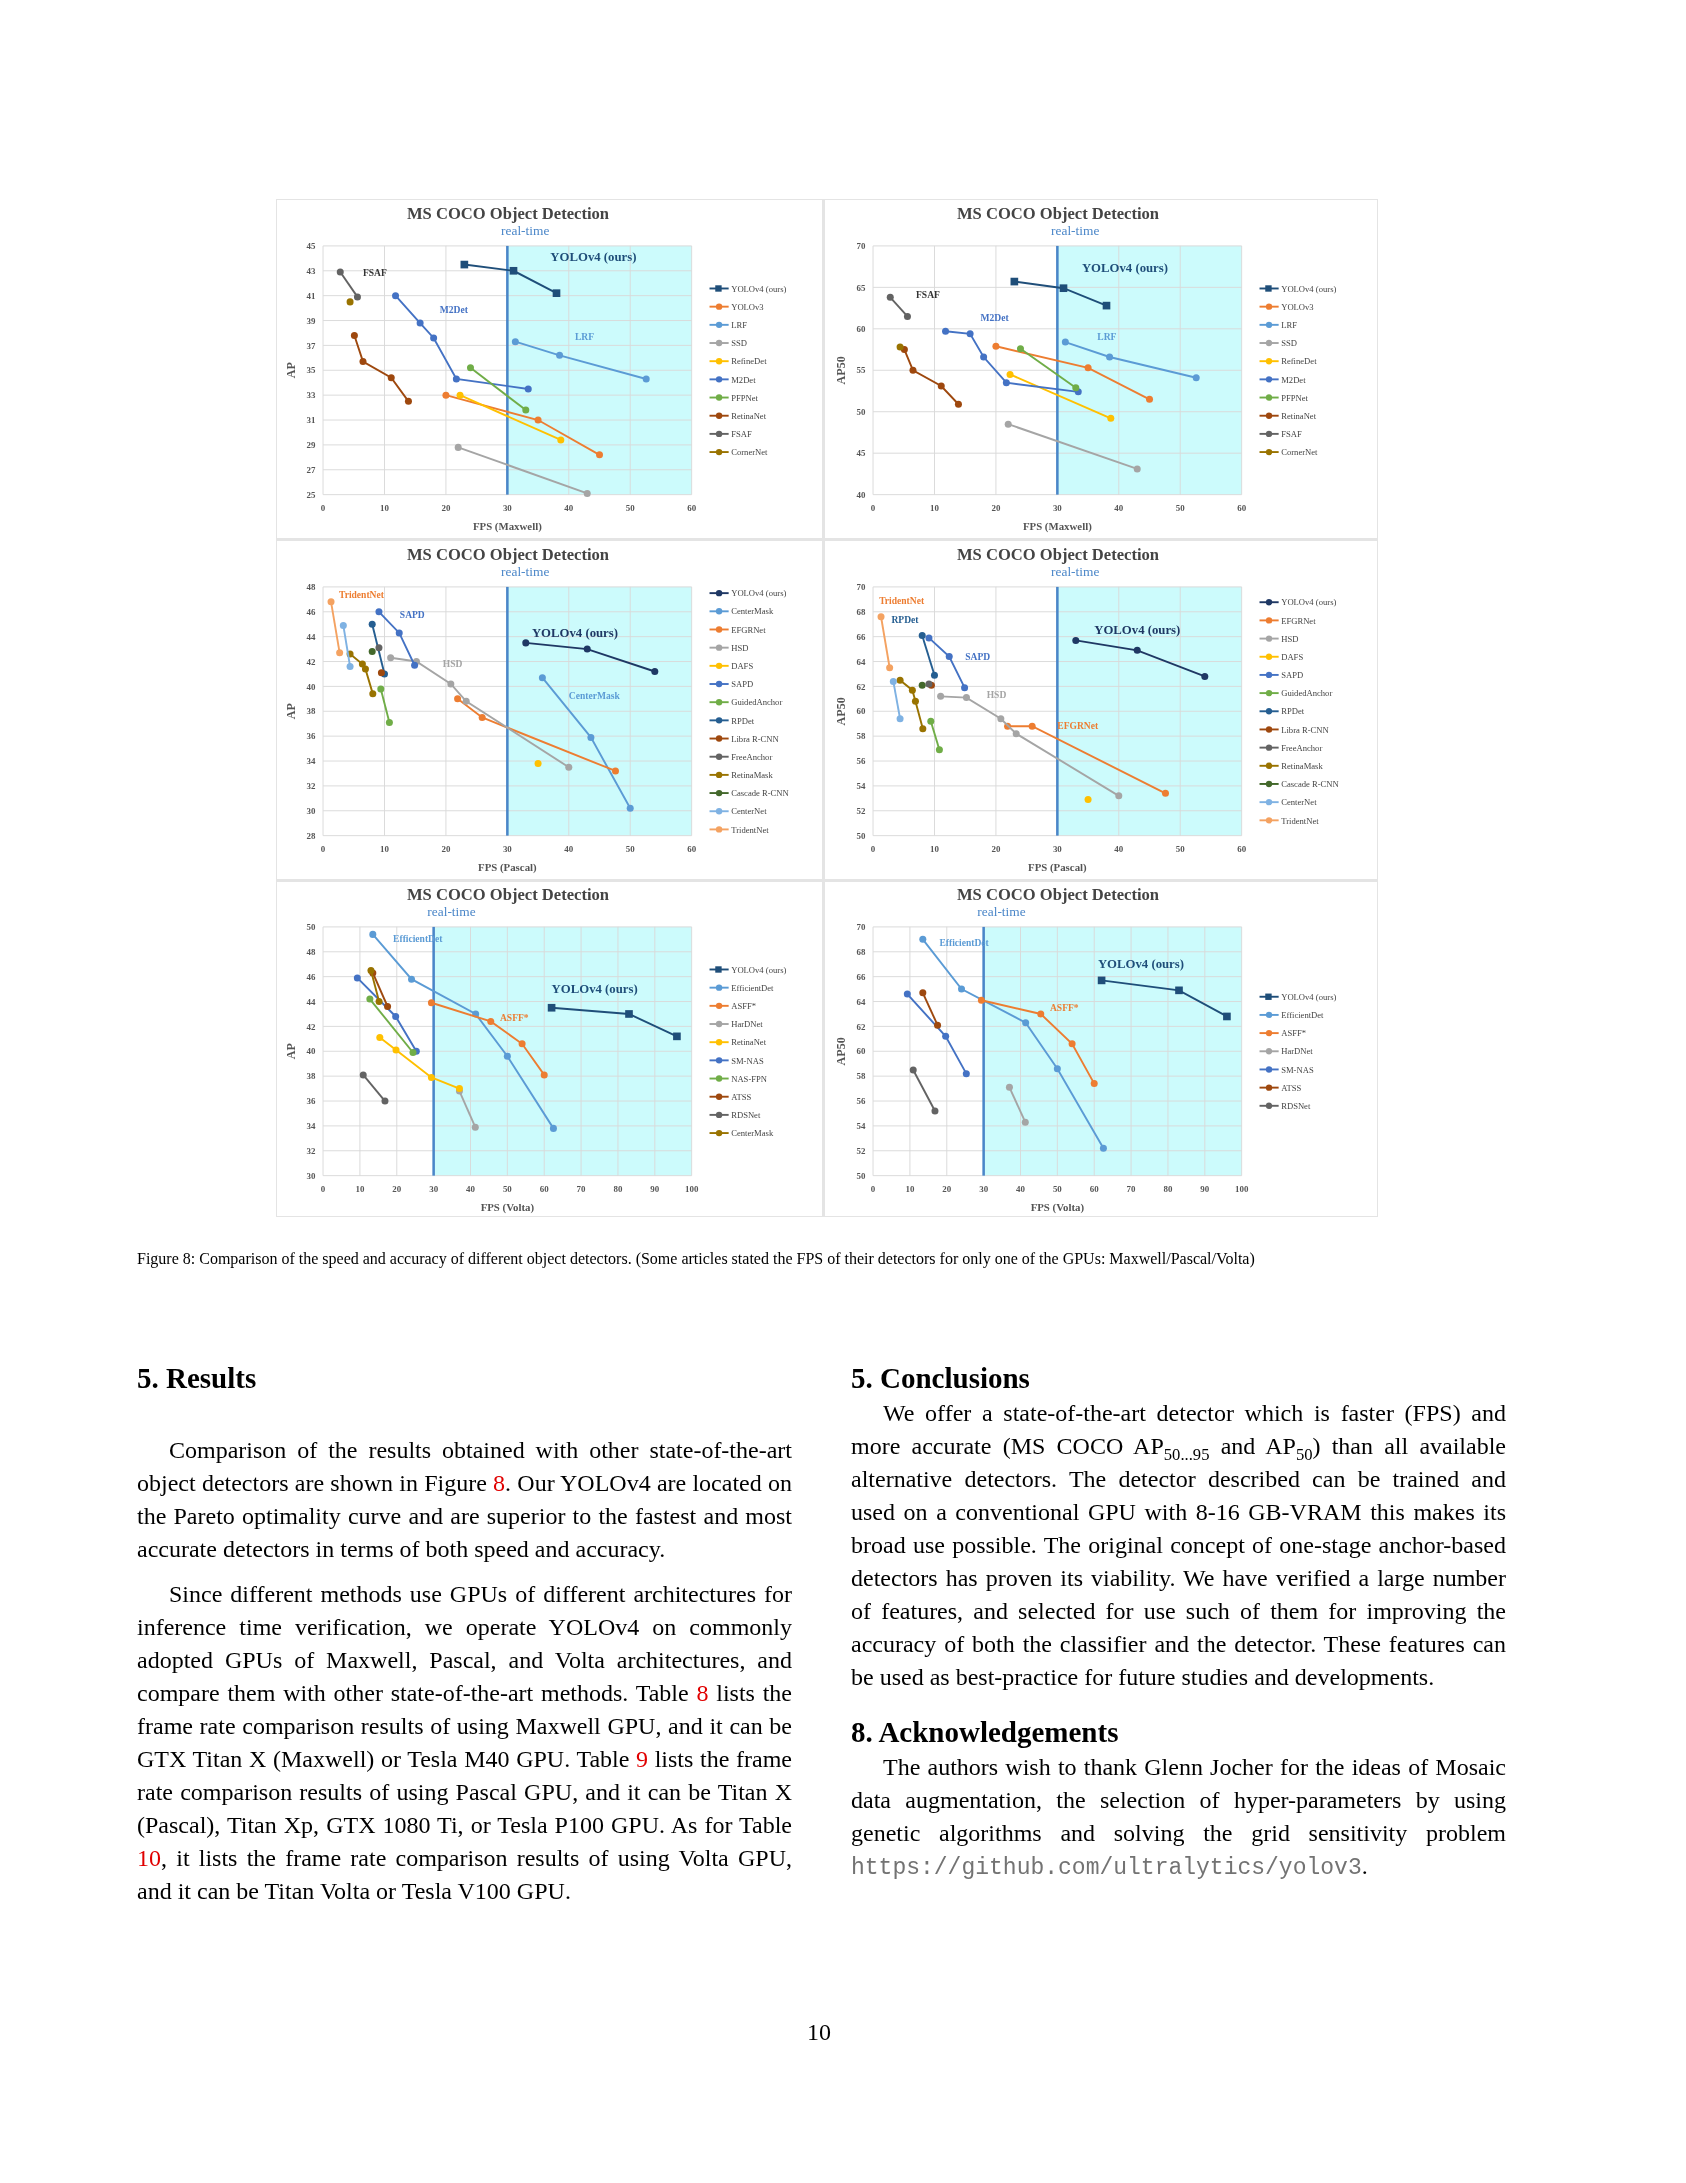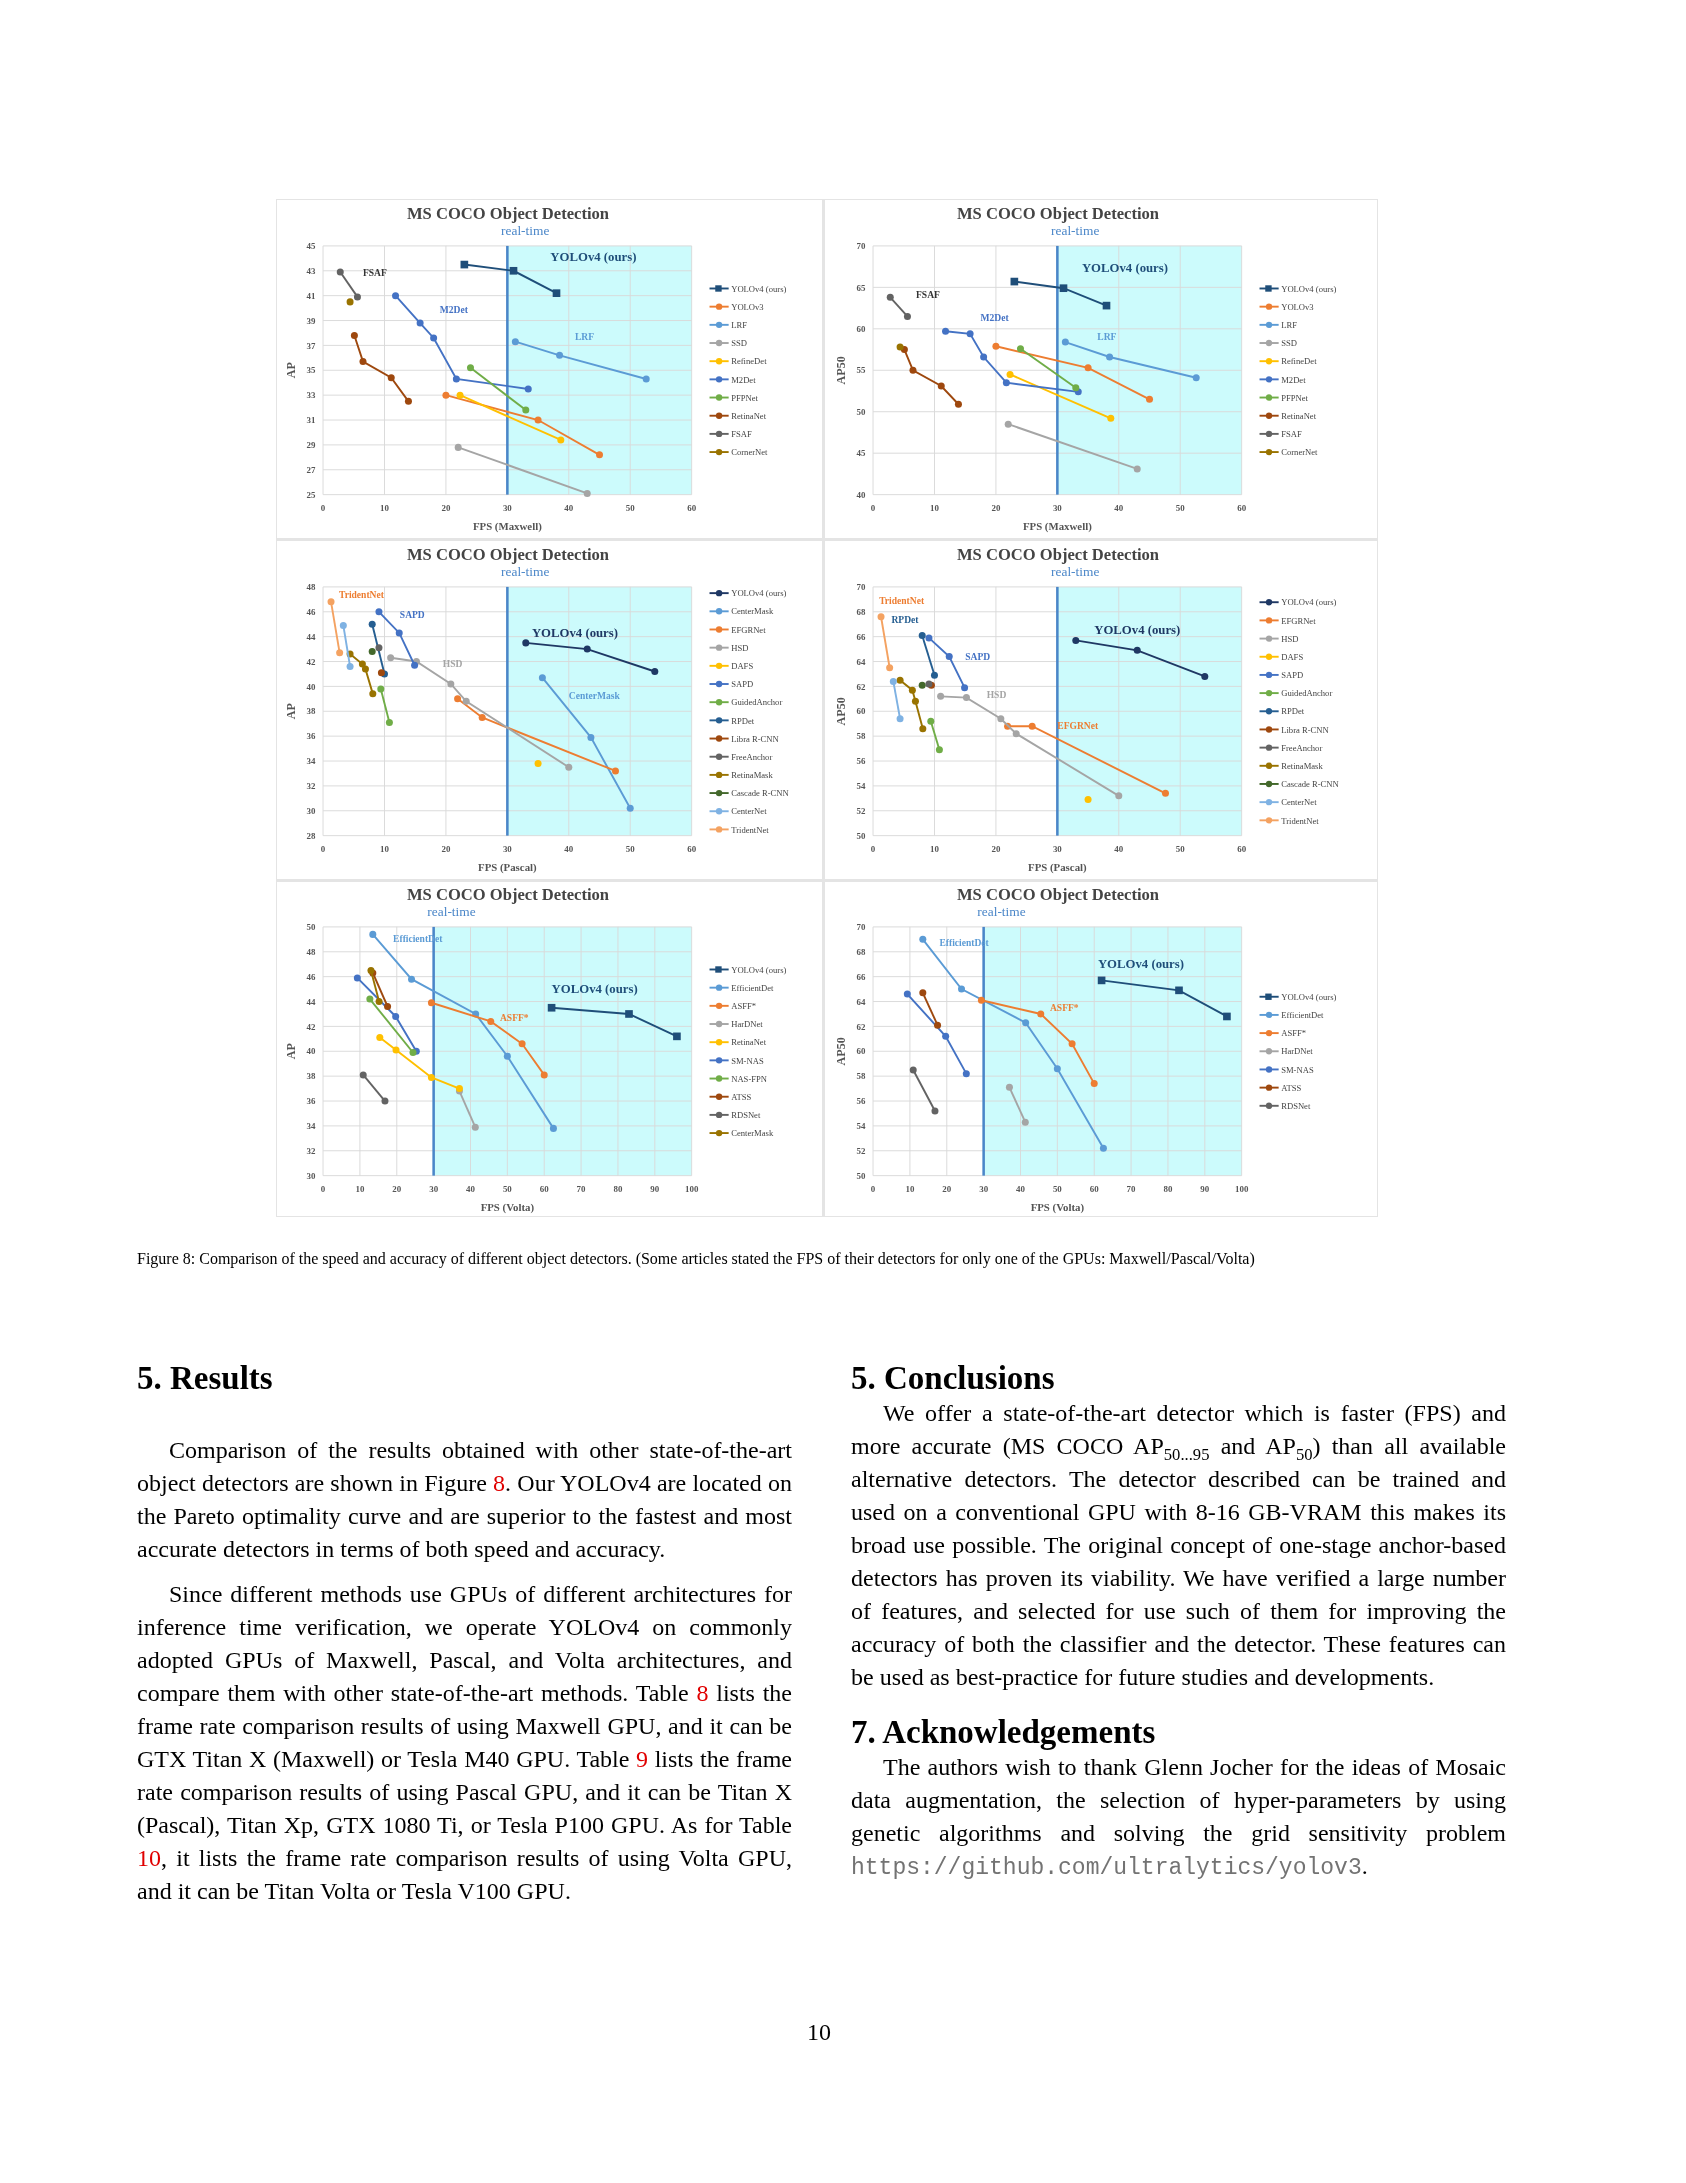--- a/index.html
+++ b/index.html
@@ -7,21 +7,21 @@
   .fig-grid { position: absolute; left: 276px; top: 199px; width: 1102px; height: 1018px; border: 1.9px solid #e4e4e4; box-sizing: border-box; background: #fff; }
   .panel { position: absolute; width: 550px; height: 338px; }
   .panel svg { width: 100%; height: 100%; display: block; }
   .vdiv { position: absolute; left: 545px; top: 0; width: 2.6px; height: 100%; background: #e4e4e4; }
   .hdiv1 { position: absolute; left: 0; top: 338px; width: 100%; height: 2.6px; background: #e4e4e4; }
   .hdiv2 { position: absolute; left: 0; top: 679px; width: 100%; height: 2.6px; background: #e4e4e4; }
   .caption { position: absolute; left: 137px; top: 1242px; width: 1372px; font-size: 16px; line-height: 33px; text-align: justify; }
   .col { position: absolute; width: 655px; font-size: 24px; line-height: 33px; }
   .col-left { left: 137px; top: 1359px; }
   .col-right { left: 851px; top: 1359px; }
-  h2 { font-family: "Liberation Serif", serif; font-weight: bold; font-size: 33px; margin: 0; line-height: 38px; }
+  h2 { font-family: "Liberation Serif", serif; font-weight: bold; font-size: 29px; margin: 0; line-height: 38px; }
   p { margin: 0; text-align: justify; text-indent: 32px; }
   .ref { color: #e00000; }
   .url { color: #737373; font-family: "Liberation Mono", monospace; font-size: 23px; }
   .page-num { position: absolute; left: 807px; top: 2019px; font-size: 24px; }
   sub { font-size: 16.6px; line-height: 0; }
 </style>
 </head>
 <body>
 
 <div class="fig-grid">
@@ -1015,18 +1015,18 @@
   <div style="height:37px"></div>
   <p><span>Comparison of the results obtained with other state-of-the-art object detectors are shown in Figure </span><span class="ref">8</span><span>.  Our YOLOv4 are located on the Pareto optimality curve and are superior to the fastest and most accurate detectors in terms of both speed and accuracy.</span></p>
   <div style="height:11.5px"></div>
   <p><span>Since different methods use GPUs of different architectures for inference time verification, we operate YOLOv4 on commonly adopted GPUs of Maxwell, Pascal, and Volta architectures, and compare them with other state-of-the-art methods.  Table </span><span class="ref">8</span><span> lists the frame rate comparison results of using Maxwell GPU, and it can be GTX Titan X (Maxwell) or Tesla M40 GPU. Table </span><span class="ref">9</span><span> lists the frame rate comparison results of using Pascal GPU, and it can be Titan X (Pascal), Titan Xp, GTX 1080 Ti, or Tesla P100 GPU. As for Table </span><span class="ref">10</span><span>, it lists the frame rate comparison results of using Volta GPU, and it can be Titan Volta or Tesla V100 GPU.</span></p>
 </div>
 
 <div class="col col-right">
   <h2>5. Conclusions</h2>
   <p><span>We offer a state-of-the-art detector which is faster (FPS) and more accurate (MS COCO AP</span><sub>50...95</sub><span> and AP</span><sub>50</sub><span>) than all available alternative detectors.  The detector described can be trained and used on a conventional GPU with 8-16 GB-VRAM  this makes its broad use possible. The original concept of one-stage anchor-based detectors has proven its viability.  We have verified a large number of features, and selected for use such of them for improving the accuracy of both the classifier and the detector.  These features can be used as best-practice for future studies and developments.</span></p>
   <div style="height:19px"></div>
-  <h2>7. Acknowledgements</h2>
+  <h2>8. Acknowledgements</h2>
   <p><span>The authors wish to thank Glenn Jocher for the ideas of Mosaic data augmentation, the selection of hyper-parameters by using genetic algorithms and solving the grid sensitivity problem </span><span class="url">https://github.com/ultralytics/yolov3</span><span>.</span></p>
 </div>
 
 <div class="page-num">10</div>
 
 
 </body></html>

